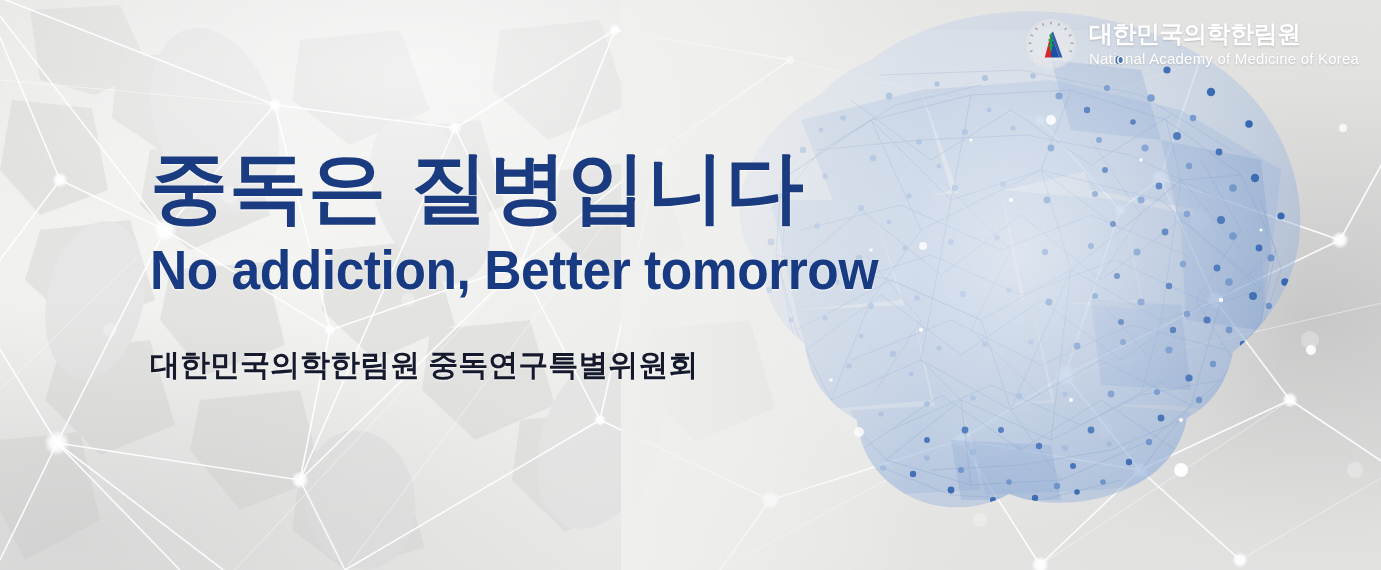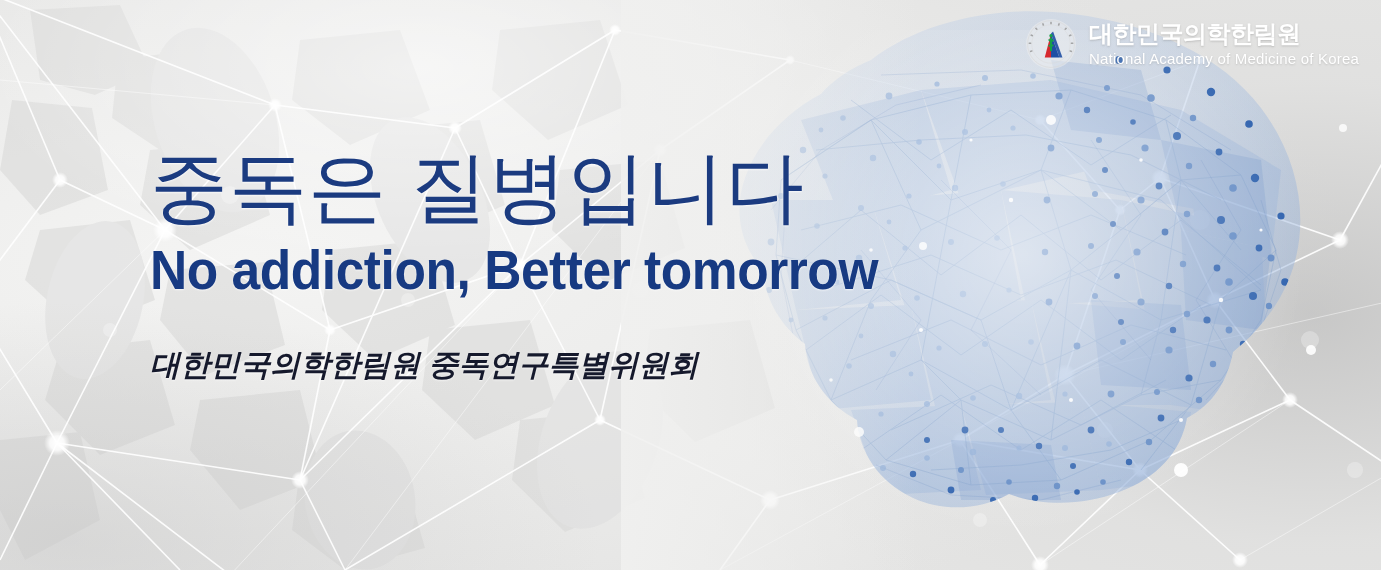--- a/index.html
+++ b/index.html
@@ -79,21 +79,21 @@
     position: absolute;
     left: 150px;
     top: 148px;
     width: 800px;
   }
   .title-ko {
     margin: 0;
     color: #1b3b80;
     font-size: 78px;
     line-height: 1.0;
-    font-weight: 400;
+    font-weight: 700;
     letter-spacing: 1px;
     white-space: nowrap;
     text-shadow: 0 1px 2px rgba(255,255,255,0.75);
   }
   .title-en {
     margin: 16px 0 0 0;
     color: #173a82;
     font-size: 56px;
     line-height: 1.0;
     font-weight: 700;
@@ -105,21 +105,20 @@
   }
   .org-line {
     margin: 50px 0 0 0;
     color: #15192c;
     font-size: 30px;
     line-height: 1.1;
     font-weight: 700;
     letter-spacing: 0px;
     white-space: nowrap;
     text-shadow: 0 1px 2px rgba(255,255,255,0.65);
-    font-style: italic;
   }
 
   
   .logo {
     position: absolute;
     top: 18px;
     right: 22px;
     display: flex;
     align-items: center;
     gap: 12px;

